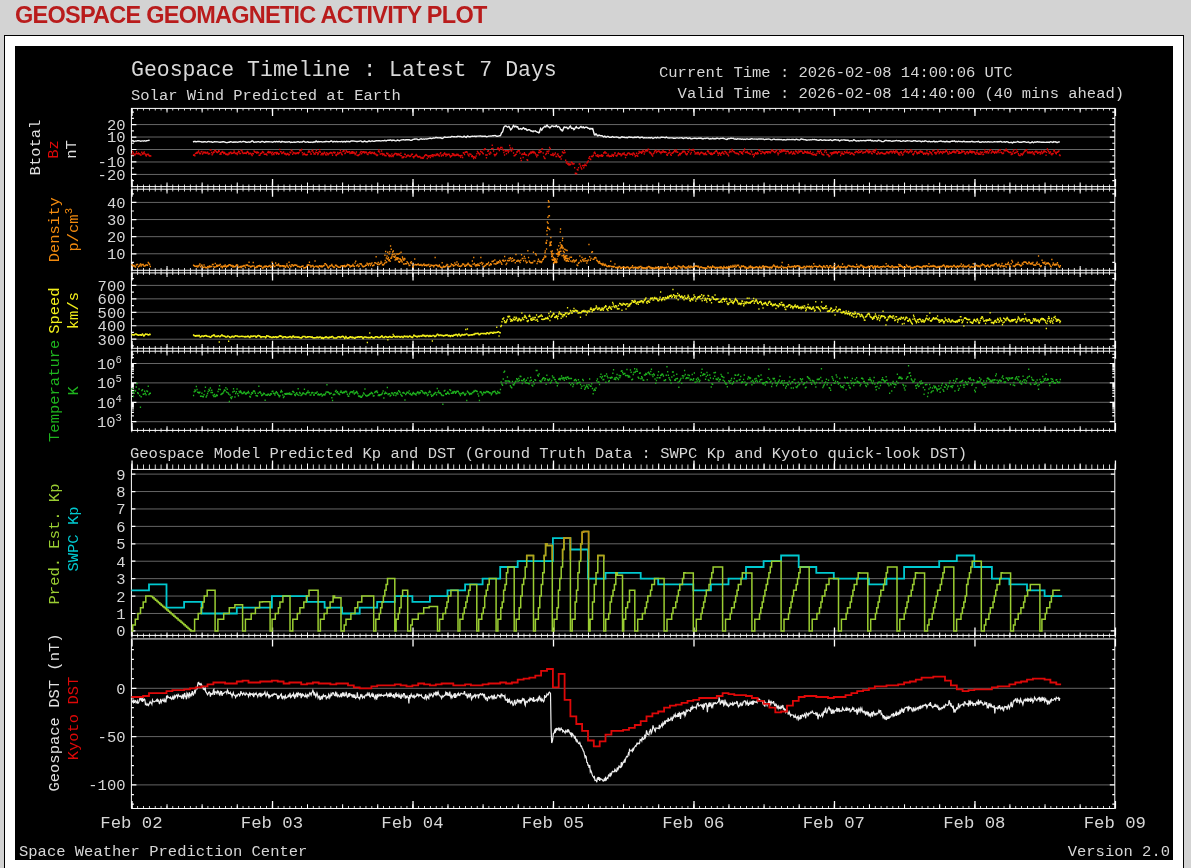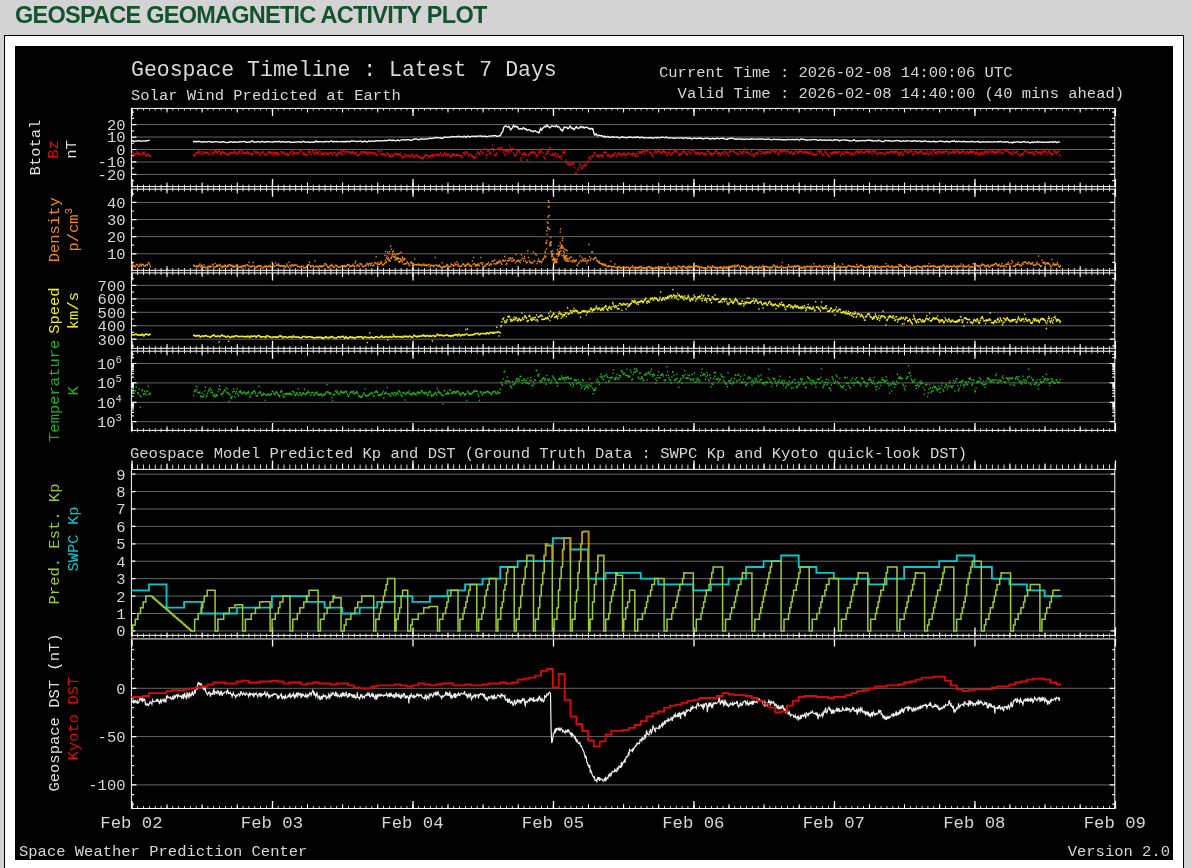--- a/index.html
+++ b/index.html
@@ -1,17 +1,17 @@
 <!DOCTYPE html>
 <html><head>
 <meta charset="utf-8">
 <title>GEOSPACE GEOMAGNETIC ACTIVITY PLOT</title>
 <style>
 html,body{margin:0;padding:0;background:#d3d3d3;width:1191px;height:868px;overflow:hidden;}
-#hdr{position:absolute;left:15px;top:2px;font-family:"Liberation Sans",sans-serif;font-weight:bold;font-size:23.5px;color:#14532d;letter-spacing:-0.75px;}
+#hdr{position:absolute;left:15px;top:2px;font-family:"Liberation Sans",sans-serif;font-weight:bold;font-size:23.5px;color:#b91c1c;letter-spacing:-0.75px;}
 #panel{position:absolute;left:4px;top:35px;width:1178px;height:846px;background:#ffffff;border:1px solid #000000;}
 #plot{position:absolute;left:15px;top:46px;width:1158px;height:814px;}
 </style>
 </head>
 <body>
 <div id="hdr">GEOSPACE GEOMAGNETIC ACTIVITY PLOT</div>
 <div id="panel"></div>
 <div id="plot"><svg width="1158" height="814" viewBox="0 0 1158 814" font-family="Liberation Mono, monospace">
       <rect x="0" y="0" width="1158" height="814" fill="#000000"></rect>
       <defs>

